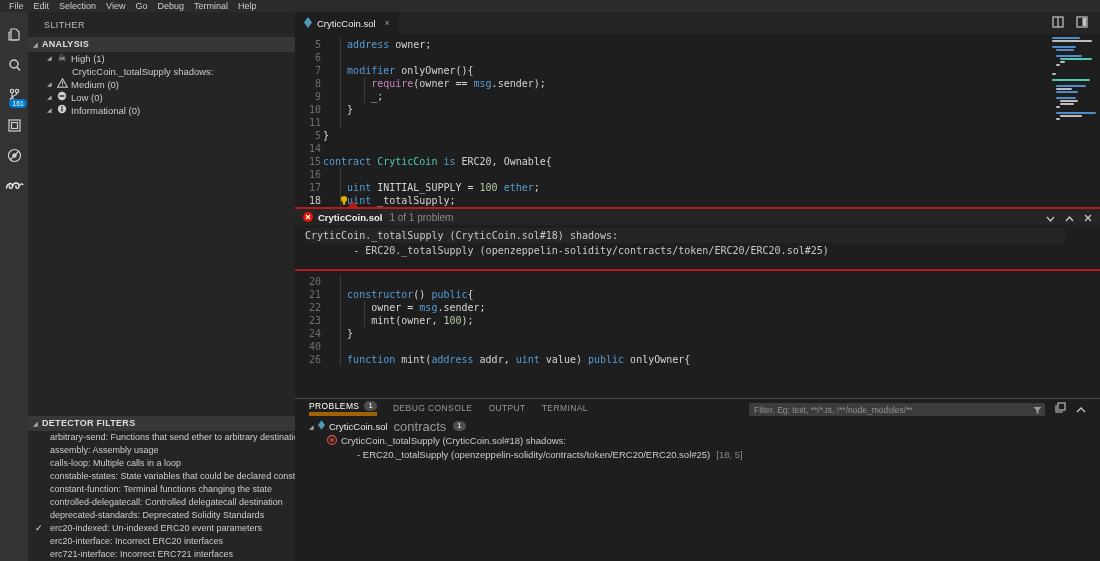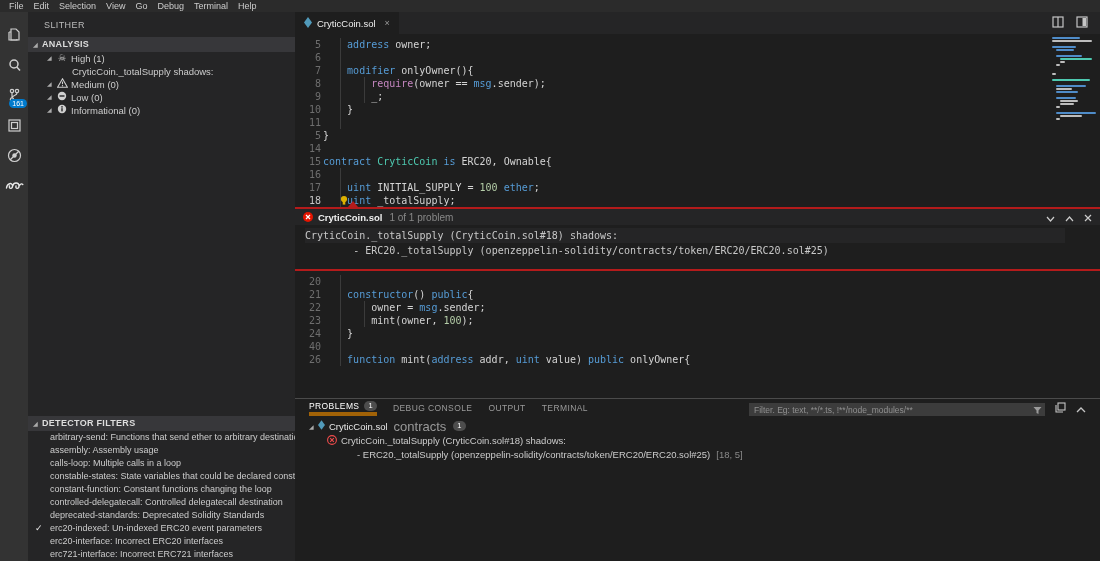--- a/index.html
+++ b/index.html
@@ -207,21 +207,21 @@
         </div>
       <div class="spacer"></div>
       <div class="section-header">
         <span class="twisty">◢</span><span>DETECTOR FILTERS</span>
       </div>
       <div class="detector-list" id="detector-list">
           <div class="det-row"><span>arbitrary-send: Functions that send ether to arbitrary destinations</span></div>
           <div class="det-row"><span>assembly: Assembly usage</span></div>
           <div class="det-row"><span>calls-loop: Multiple calls in a loop</span></div>
           <div class="det-row"><span>constable-states: State variables that could be declared constant</span></div>
-          <div class="det-row"><span>constant-function: Constant functions changing the loop</span></div>
+          <div class="det-row"><span>constant-function: Terminal functions changing the state</span></div>
           <div class="det-row"><span>controlled-delegatecall: Controlled delegatecall destination</span></div>
           <div class="det-row"><span>deprecated-standards: Deprecated Solidity Standards</span></div>
           <div class="det-row"><span class="det-check">✓</span><span>erc20-indexed: Un-indexed ERC20 event parameters</span></div>
           <div class="det-row"><span>erc20-interface: Incorrect ERC20 interfaces</span></div>
           <div class="det-row"><span>erc721-interface: Incorrect ERC721 interfaces</span></div>
         </div>
     </div>
 
     <div class="editor-col">
       <div class="tabbar">

